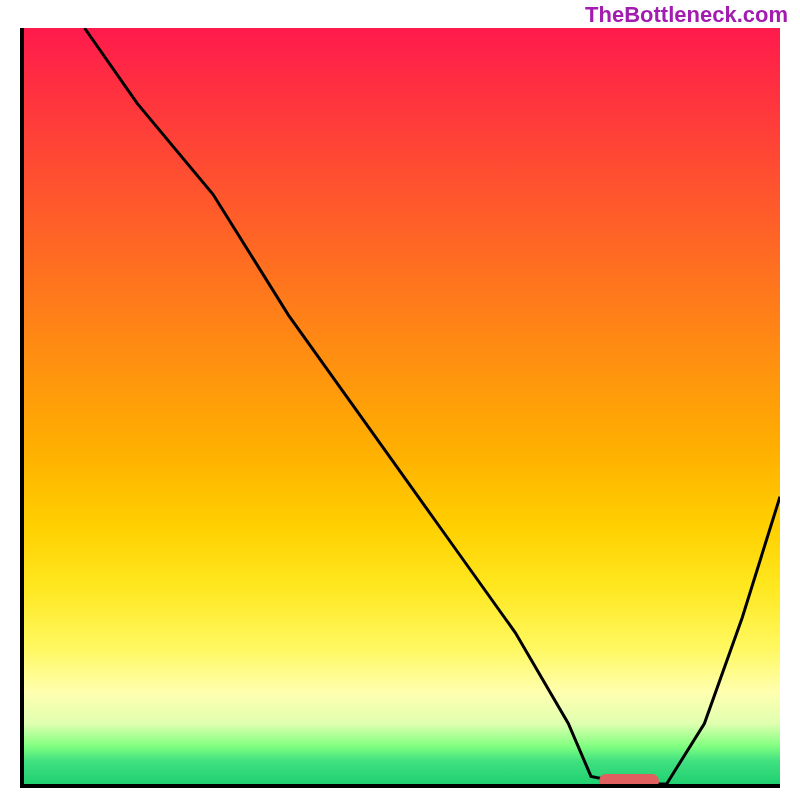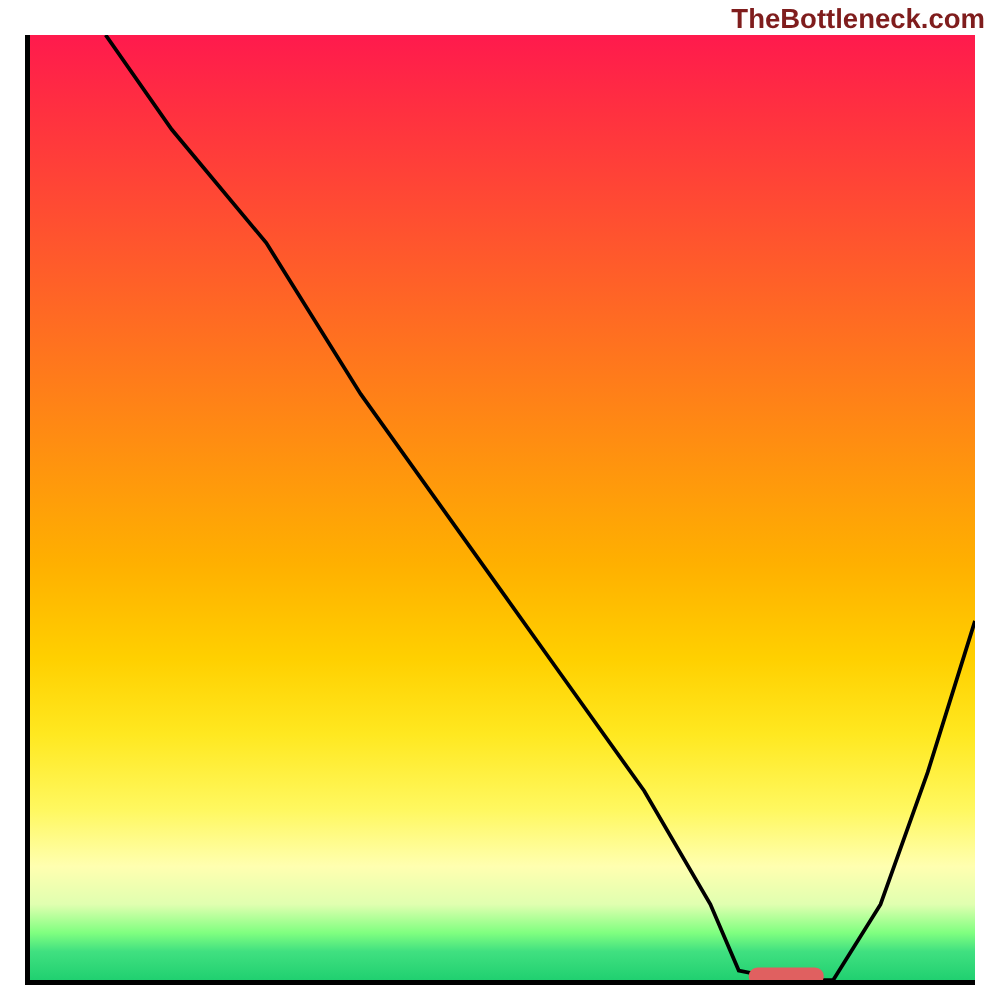--- a/index.html
+++ b/index.html
@@ -14,21 +14,21 @@
     position: relative;
     width: 800px;
     height: 800px;
   }
   .watermark {
     position: absolute;
     top: 2px;
     right: 12px;
     font-size: 22px;
     font-weight: bold;
-    color: #7f1d1d;
+    color: #a21caf;
     z-index: 10;
   }
   .plot-area {
     position: absolute;
     left: 20px;
     top: 28px;
     width: 760px;
     height: 760px;
     border-left: 4px solid #000000;
     border-bottom: 4px solid #000000;

